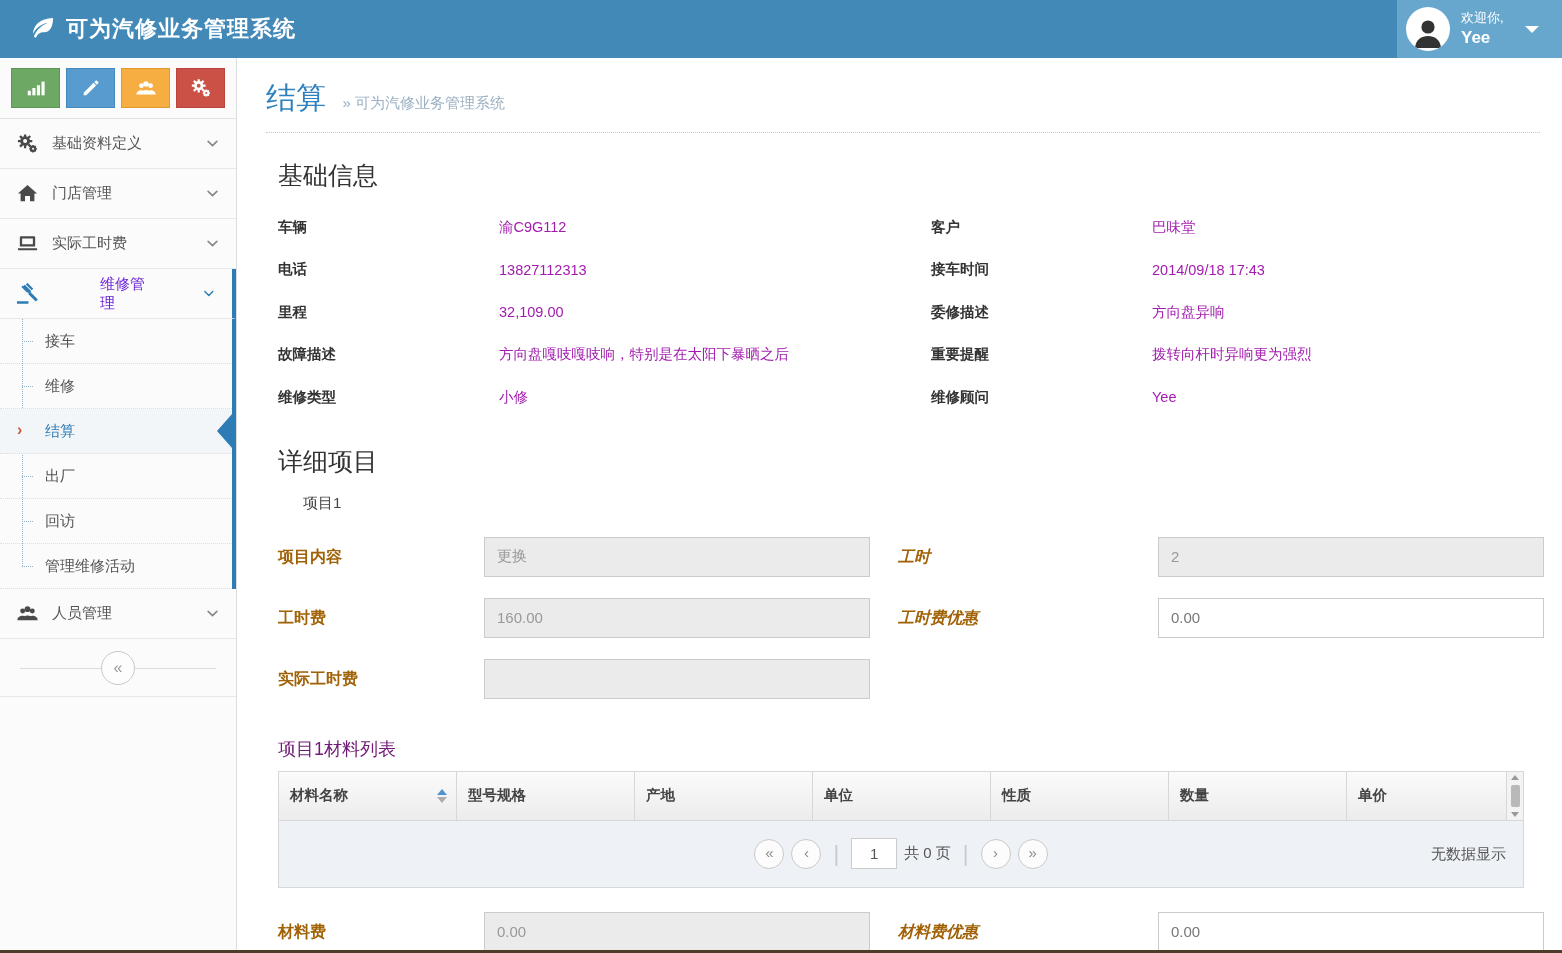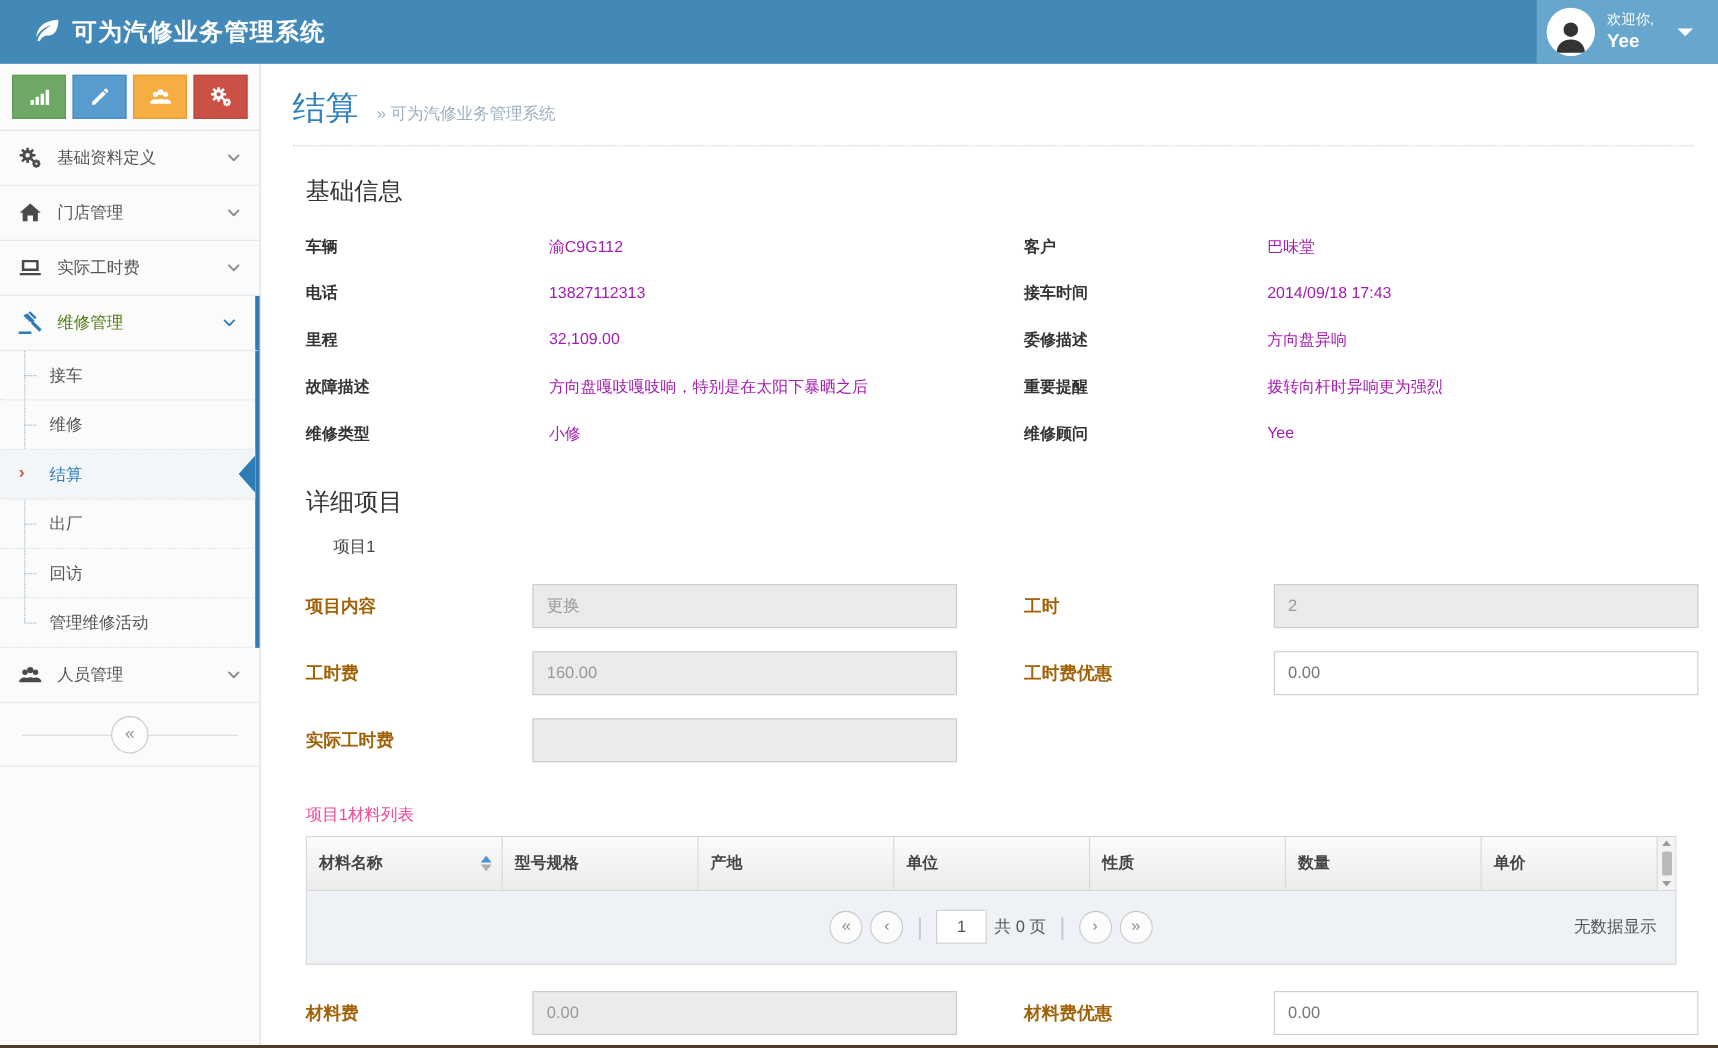--- a/index.html
+++ b/index.html
@@ -34,21 +34,21 @@
   .t-blue { background:#589ccf; border:1px solid #4689bd; }
   .t-orange { background:#f6ad41; border:1px solid #e39a2e; }
   .t-red { background:#cb5147; border:1px solid #b8443a; }
 
   .menu-item { height:50px; display:flex; align-items:center; padding:0 16px;
     border-bottom:1px solid #e7e7e7; color:#555; font-size:15px; cursor:pointer; position:relative; }
   .mi-icon { width:23px; height:23px; margin-right:13px; color:#4a4a4a; flex:0 0 auto; }
   .mi-icon svg { width:100%; height:100%; }
   .chev { margin-left:auto; width:15px; height:15px; color:#888; }
   .chev svg { width:100%; height:100%; }
-  .menu-item.active { color:#4d7c0f; border-right:4px solid #2e7cb5; }
+  .menu-item.active { color:#6d28d9; border-right:4px solid #2e7cb5;gap:48px; }
   .menu-item.active .mi-icon, .menu-item.active .chev { color:#2e7cb5; }
 
   .submenu { border-right:4px solid #2e7cb5; position:relative; }
   .submenu::before { content:''; position:absolute; left:22px; top:0; bottom:23px;
     border-left:1px dotted #93b3ca; }
   .sub-item { height:45px; display:flex; align-items:center; padding-left:45px; font-size:15px;
     color:#555; border-bottom:1px dotted #d9e0e6; cursor:pointer; position:relative; }
   .sub-item::before { content:''; position:absolute; left:22px; top:50%; width:11px;
     border-top:1px dotted #93b3ca; }
   .sub-item.active { color:#2e7cb5; background:#f3f6f8; }
@@ -66,37 +66,37 @@
     width:34px; height:34px; border-radius:50%; background:#fdfdfd; border:1px solid #c9c9c9;
     color:#999; font-size:16px; display:flex; align-items:center; justify-content:center; cursor:pointer; }
 
   
   .main { position:absolute; top:58px; left:238px; right:0; bottom:0; background:#fff; overflow:hidden; }
   .breadcrumb { margin:20px 22px 0 28px; padding-bottom:13px; border-bottom:1px dotted #c9c9c9; }
   .page-title { color:#2f81bd; font-size:30px; }
   .crumb-path { color:#9bb0c2; font-size:15px; margin-left:12px; }
 
   .content { margin:0 40px; }
-  .section-title { font-size:22px; color:#333; margin-top:26px; }
+  .section-title { font-size:25px; color:#333; margin-top:26px; }
 
   .info-grid { display:grid; grid-template-columns:221px 432px 221px 1fr; grid-auto-rows:42.5px;
     align-items:center; margin-top:14px; }
   .info-label { font-weight:bold; color:#333; font-size:14.5px; }
   .info-value { color:#a21caf; font-size:14.5px; }
 
   .item-subtitle { margin:16px 0 24px 25px; font-size:15px; color:#444; }
 
   .form-row { display:flex; margin-bottom:21px; }
   .form-label { width:206px; padding-top:10px; font-weight:bold; color:#a16207; font-size:16px; flex:0 0 auto; }
-  .form-label.right { width:288px; padding-left:61px; }
+  .form-label.right { width:288px; padding-left:28px;font-style:italic; }
   .form-input { width:386px; height:40px; border:1px solid #cbcbcb; background:#fff; color:#777;
     font-size:15px; padding:0 12px; font-family:inherit; flex:0 0 auto; }
   .form-input:disabled { background:#ebebeb; color:#999; }
 
-  .list-title { margin:38px 0 10px; font-size:15px; color:#ec4899; }
+  .list-title { margin:38px 0 10px; font-size:18px; color:#701a75; }
 
   .grid-table { width:1246px; }
   .grid-head { display:flex; height:50px; background:linear-gradient(#fbfbfb,#ececec);
     border:1px solid #d7d7d7; }
   .th { width:178px; display:flex; align-items:center; padding-left:11px; font-weight:bold;
     color:#444; font-size:14.5px; border-right:1px solid #d7d7d7; cursor:pointer; }
   .th.last { width:auto; flex:1; border-right:none;text-align:center; }
   .sort { margin-left:auto; margin-right:9px; display:flex; flex-direction:column; gap:2px; cursor:pointer; }
   .s-up { width:0; height:0; border-left:5px solid transparent; border-right:5px solid transparent;
     border-bottom:6px solid #4c94cf; }

